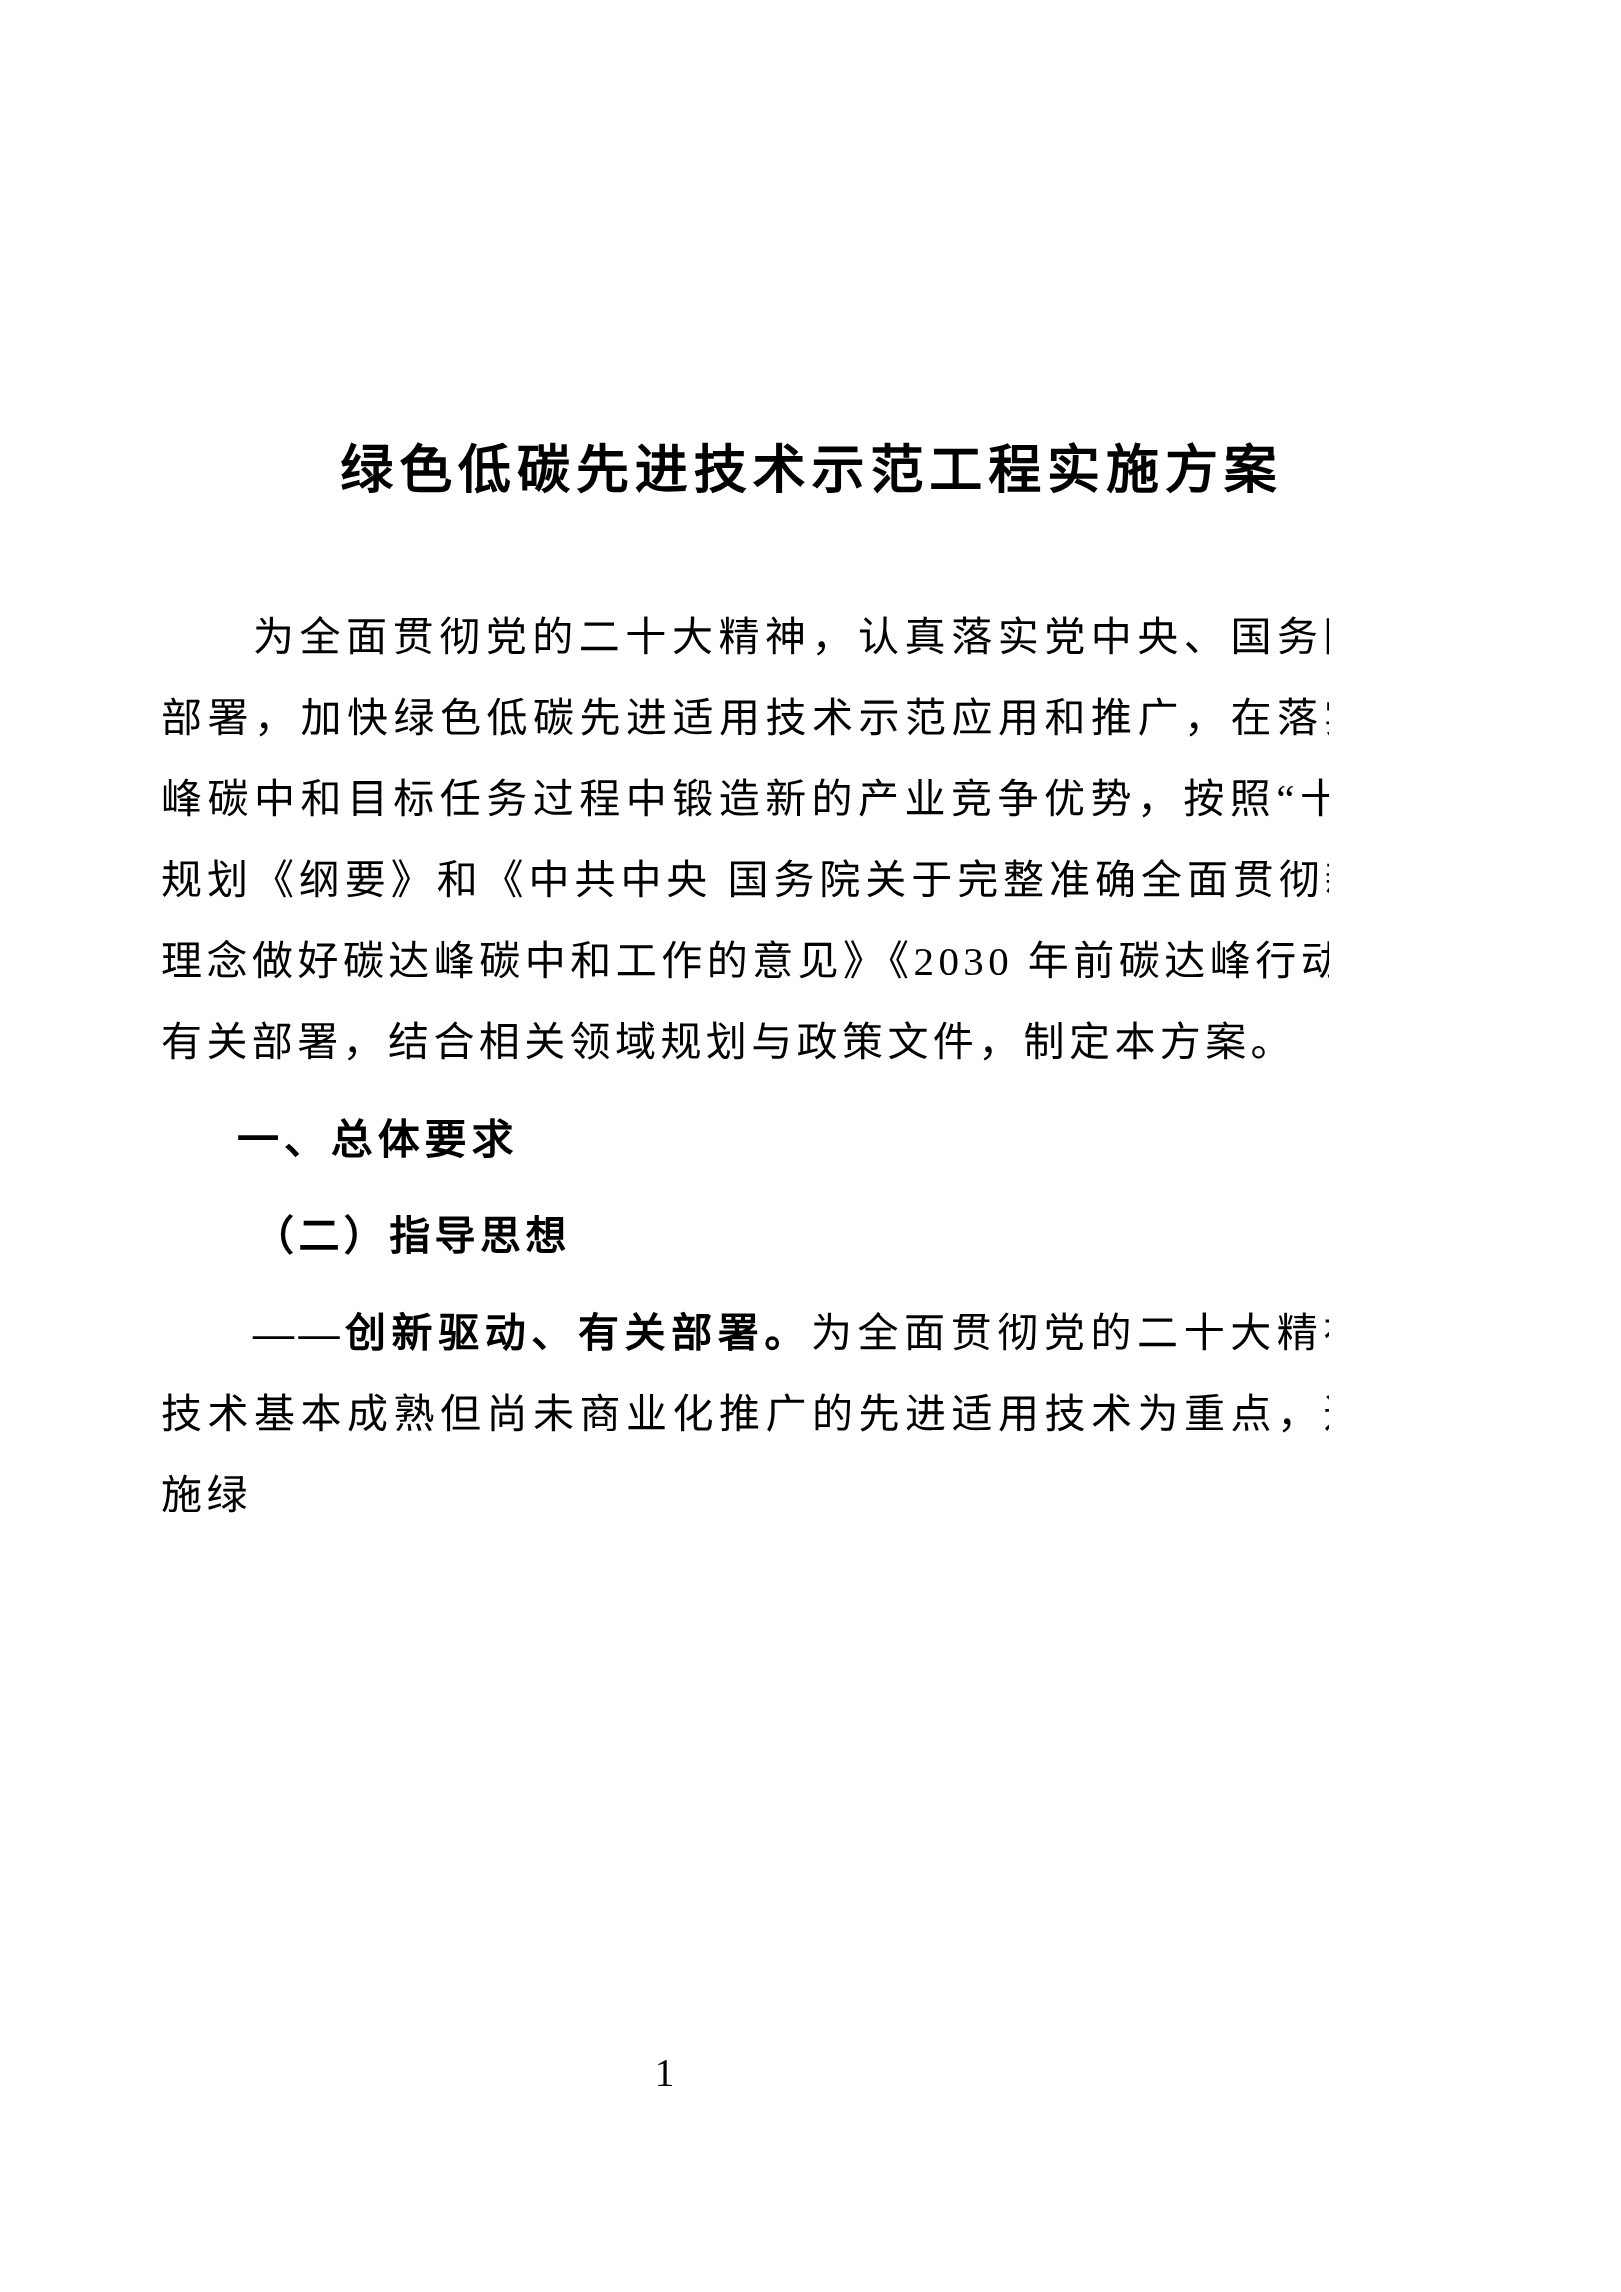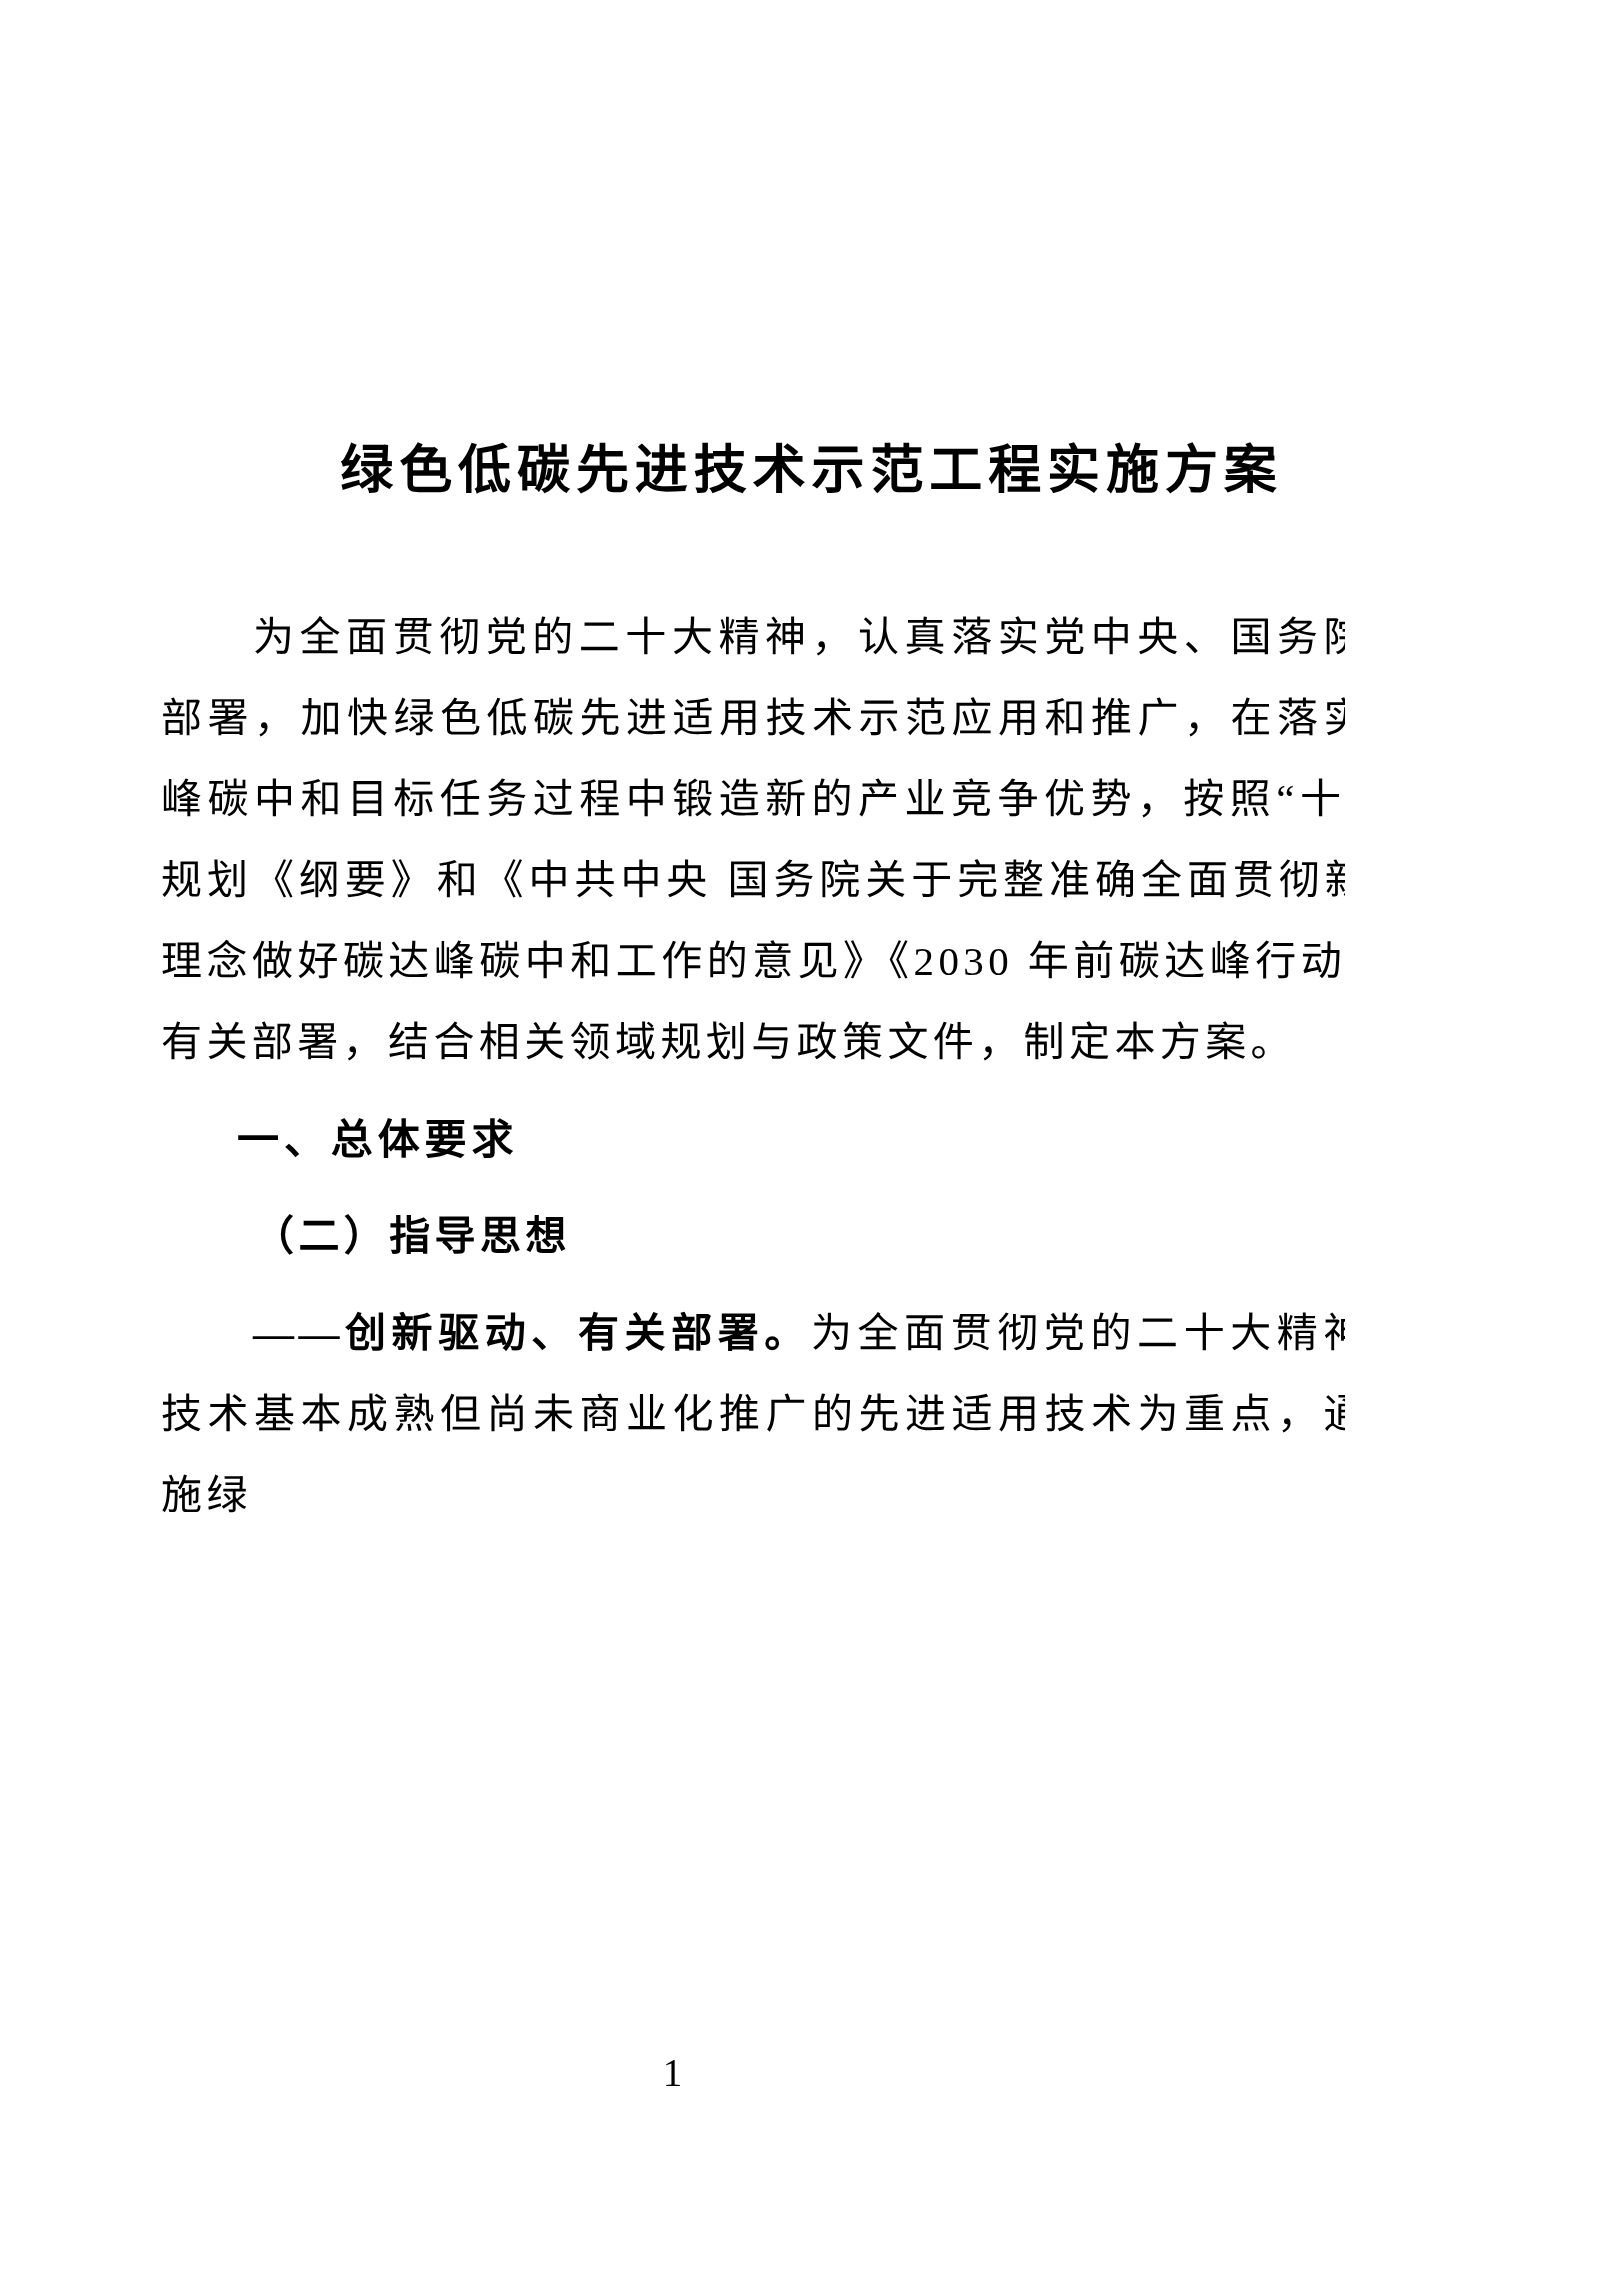--- a/index.html
+++ b/index.html
@@ -8,21 +8,20 @@
     background: #ffffff;
   }
   .page {
     position: relative;
     width: 1329px;
     height: 2293px;
     background: #ffffff;
     color: #000000;
     font-family: "Liberation Serif", "DejaVu Serif", serif;
     overflow: hidden;
-    padding-left: 16px;
   }
   .content {
     position: absolute;
     left: 145px;
     top: 0;
     width: 1333px;
   }
   .doc-title {
     margin: 0;
     padding-top: 435px;

